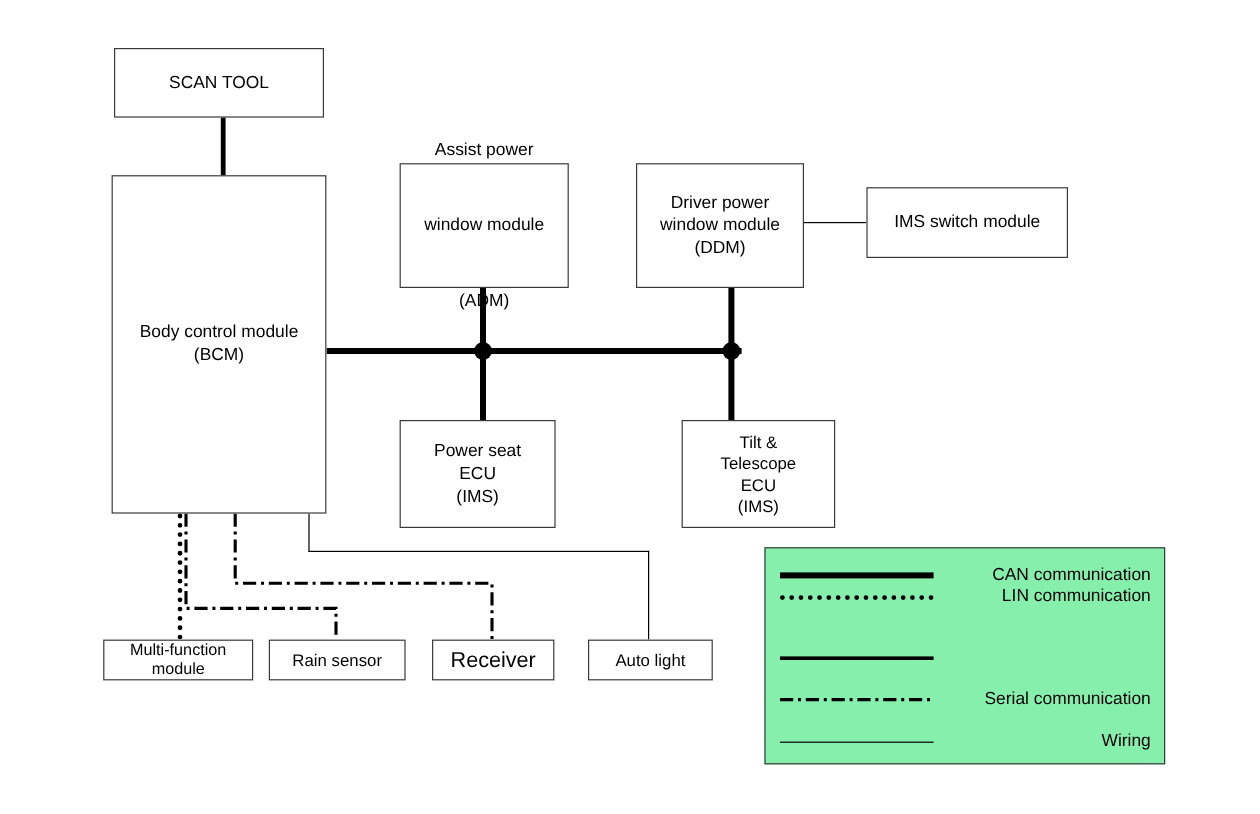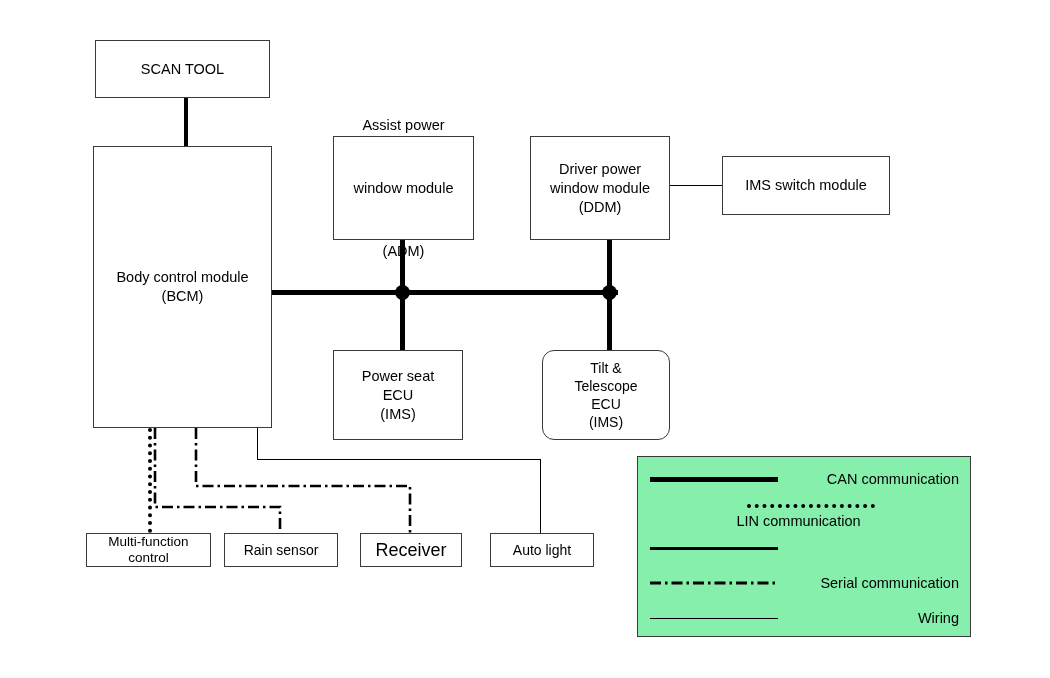--- a/index.html
+++ b/index.html
@@ -168,36 +168,36 @@
 
   <div class="node" style="left:395px; top:285px;"></div>
   <div class="node" style="left:602px; top:285px;"></div>
 
   <div class="box" style="left:333px; top:350px; width:130px; height:90px;">
     <span class="ln">Power seat</span>
     <span class="ln">ECU</span>
     <span class="ln">(IMS)</span>
   </div>
 
-  <div class="box" style="left:542px; top:350px; width:128px; height:90px; font-size:14px; line-height:18px;border-radius:12px;">
+  <div class="box" style="left:568px; top:350px; width:128px; height:90px; font-size:14px; line-height:18px;">
     <span class="ln">Tilt &amp;</span>
     <span class="ln">Telescope</span>
     <span class="ln">ECU</span>
     <span class="ln">(IMS)</span>
   </div>
 
   <div class="seg lin-v" style="left:148px; top:428px; height:105px;"></div>
 
   <div class="seg wire-v" style="left:257px; top:428px; height:32px;"></div>
   <div class="seg wire-h" style="left:257px; top:459px; width:284px;"></div>
   <div class="seg wire-v" style="left:540px; top:459px; height:74px;"></div>
 
   <div class="box" style="left:86px; top:533px; width:125px; height:34px; font-size:13.5px; line-height:16px;">
     <span class="ln">Multi-function</span>
-    <span class="ln">control</span>
+    <span class="ln">module</span>
   </div>
 
   <div class="box" style="left:224px; top:533px; width:114px; height:34px; font-size:14px;">
     <span class="ln">Rain sensor</span>
   </div>
 
   <div class="box" style="left:360px; top:533px; width:102px; height:34px; font-size:18px;">
     <span class="ln">Receiver</span>
   </div>
 
@@ -207,21 +207,21 @@
 
   <div id="legend">
 
     <div class="legend-row" style="top:6px;">
       <span class="legend-sample">
         <span class="s s-can"></span>
       </span>
       <span class="legend-label">CAN communication</span>
     </div>
 
-    <div class="legend-row" style="top:40px;flex-direction:column;">
+    <div class="legend-row" style="top:24px;">
       <span class="legend-sample">
         <span class="s s-lin"></span>
       </span>
       <span class="legend-label">LIN communication</span>
     </div>
 
     <div class="legend-row" style="top:75px;">
       <span class="legend-sample">
         <span class="s s-scan"></span>
       </span>

